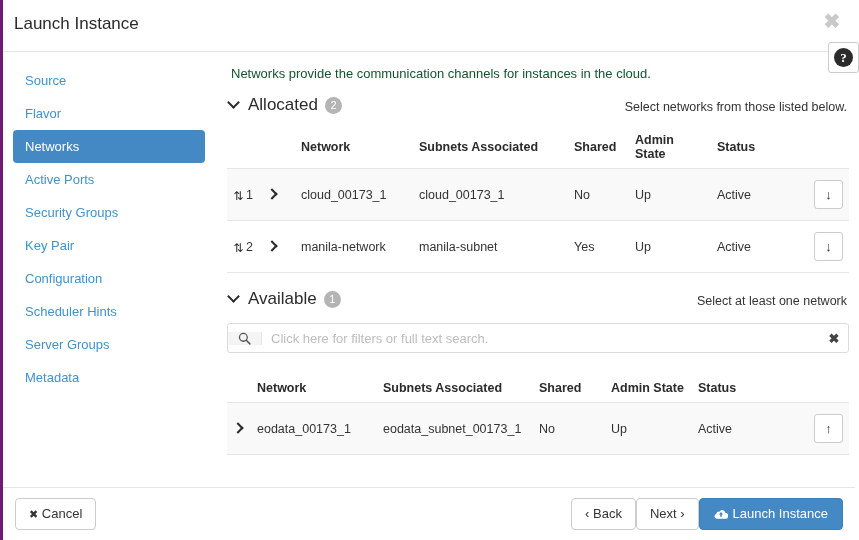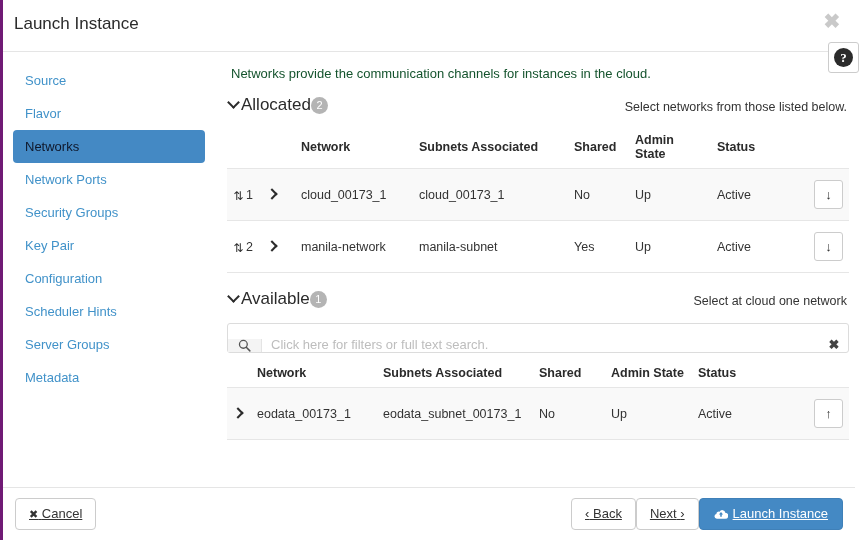--- a/index.html
+++ b/index.html
@@ -28,29 +28,29 @@
                font-size:13px;font-weight:bold;line-height:19px;text-align:center;
                font-family:"Liberation Serif",serif;}
 
   
   .modal-body{position:relative;height:436px;}
 
   
   .sidebar{position:absolute;left:0;top:0;width:210px;padding-top:12px;box-sizing:border-box;}
   .nav-item{display:block;margin:0 8px 0 10px;padding:9px 12px;color:#4192c9;font-size:13px;
             border-radius:4px;cursor:pointer;line-height:15px;}
-  .nav-item.active{background:#4489c4;color:#0f172a;}
+  .nav-item.active{background:#4489c4;color:#ffffff;}
 
   
   .content{position:absolute;left:224px;top:0;right:6px;padding-top:14px;}
   .intro{font-size:13px;color:#14532d;margin:0 0 14px 4px;}
 
   .sec-head{position:relative;height:26px;margin-bottom:8px;}
   .sec-title{position:absolute;left:2px;top:0;font-size:17px;color:#2b2b2b;
-             display:flex;align-items:center;cursor:pointer;}
+             display:flex;align-items:center;gap:7px;cursor:pointer;}
   .chev-down{display:inline-block;width:12px;height:12px;position:relative;top:-2px;}
   .chev-down:before{content:"";position:absolute;left:0;top:1px;width:7px;height:7px;
                     border-right:2.2px solid #2b2b2b;border-bottom:2.2px solid #2b2b2b;
                     transform:rotate(45deg);}
   .badge{display:inline-block;min-width:17px;height:17px;line-height:17px;padding:0 5px;
          border-radius:9px;background:#b4b4b4;color:#fff;font-size:11px;text-align:center;
          box-sizing:border-box;font-family:"Liberation Sans",sans-serif;}
   .sec-hint{position:absolute;right:2px;top:5px;font-size:12.5px;color:#333;margin-left:36px;}
 
   
@@ -70,34 +70,34 @@
                      border-right:2.2px solid #2b2b2b;border-top:2.2px solid #2b2b2b;
                      transform:rotate(45deg);}
   .arrow-btn{width:29px;height:29px;border:1px solid #ccc;border-radius:3px;background:#fff;
              cursor:pointer;display:flex;align-items:center;justify-content:center;
              font-size:13px;color:#2b2b2b;line-height:1;padding:0;font-weight:bold;}
   td.act{text-align:right;padding-right:6px;}
   td.act > div{display:flex;justify-content:flex-end;}
 
   
   .searchbar{display:flex;border:1px solid #dcdcdc;border-radius:3px;height:30px;
-             box-sizing:border-box;background:#fff;margin-bottom:9px;align-items:flex-end;}
+             box-sizing:border-box;background:#fff;margin-bottom:24px;align-items:center;}
   .search-ico{width:33px;background:#f4f4f4;border-right:1px solid #e4e4e4;
               display:flex;align-items:center;justify-content:center;cursor:pointer;}
   .search-input{flex:1;border:none;outline:none;font-size:13px;color:#555;padding:0 9px;
                 font-family:"Liberation Sans",sans-serif;background:transparent;}
   .search-input::placeholder{color:#bdbdbd;}
   .search-clear{width:28px;display:flex;align-items:center;justify-content:center;
                 color:#444;font-size:13px;font-weight:bold;cursor:pointer;}
 
   
   .modal-footer{position:absolute;left:0;right:0;bottom:0;height:52px;border-top:1px solid #e5e5e5;}
   .btn{font-family:"Liberation Sans",sans-serif;font-size:13px;border-radius:4px;
        border:1px solid #ccc;background:#fff;color:#333;cursor:pointer;
-       padding:7px 13px;line-height:16px;text-decoration:underline;}
+       padding:7px 13px;line-height:16px;}
   .btn-primary{background:#4489c4;border-color:#3f80b8;color:#fff;padding:7px 14px;}
   .btn-cancel{position:absolute;left:12px;top:10px;}
   .footer-right{position:absolute;right:12px;top:10px;display:flex;gap:0;}
   .cloud-up{display:inline-block;width:14px;height:12px;position:relative;top:2px;margin-right:5px;}
 </style>
 </head>
 <body>
 
 <div class="edge-strip"></div>
 
@@ -111,21 +111,21 @@
   <div class="help-btn">
     <span class="help-circle">?</span>
   </div>
 
   <div class="modal-body">
 
     <div class="sidebar">
       <div class="nav-item">Source</div>
       <div class="nav-item">Flavor</div>
       <div class="nav-item active">Networks</div>
-      <div class="nav-item">Network Ports</div>
+      <div class="nav-item">Active Ports</div>
       <div class="nav-item">Security Groups</div>
       <div class="nav-item">Key Pair</div>
       <div class="nav-item">Configuration</div>
       <div class="nav-item">Scheduler Hints</div>
       <div class="nav-item">Server Groups</div>
       <div class="nav-item">Metadata</div>
     </div>
 
     <div class="content">
 
@@ -202,21 +202,21 @@
           </tr>
         </tbody>
       </table>
 
       <div class="sec-head" style="margin-top:16px">
         <div class="sec-title">
           <span class="chev-down"></span>
           <span>Available</span>
           <span class="badge">1</span>
         </div>
-        <div class="sec-hint">Select at cloud one network</div>
+        <div class="sec-hint">Select at least one network</div>
       </div>
 
       <div class="searchbar">
         <div class="search-ico">
           <svg width="13" height="13" viewBox="0 0 16 16" aria-hidden="true">
             <circle cx="6.6" cy="6.6" r="4.8" fill="none" stroke="#555" stroke-width="1.6"></circle>
             <line x1="10.2" y1="10.2" x2="14.6" y2="14.6" stroke="#555" stroke-width="1.8" stroke-linecap="round"></line>
           </svg>
         </div>
         <input class="search-input" type="text" placeholder="Click here for filters or full text search." style="">

